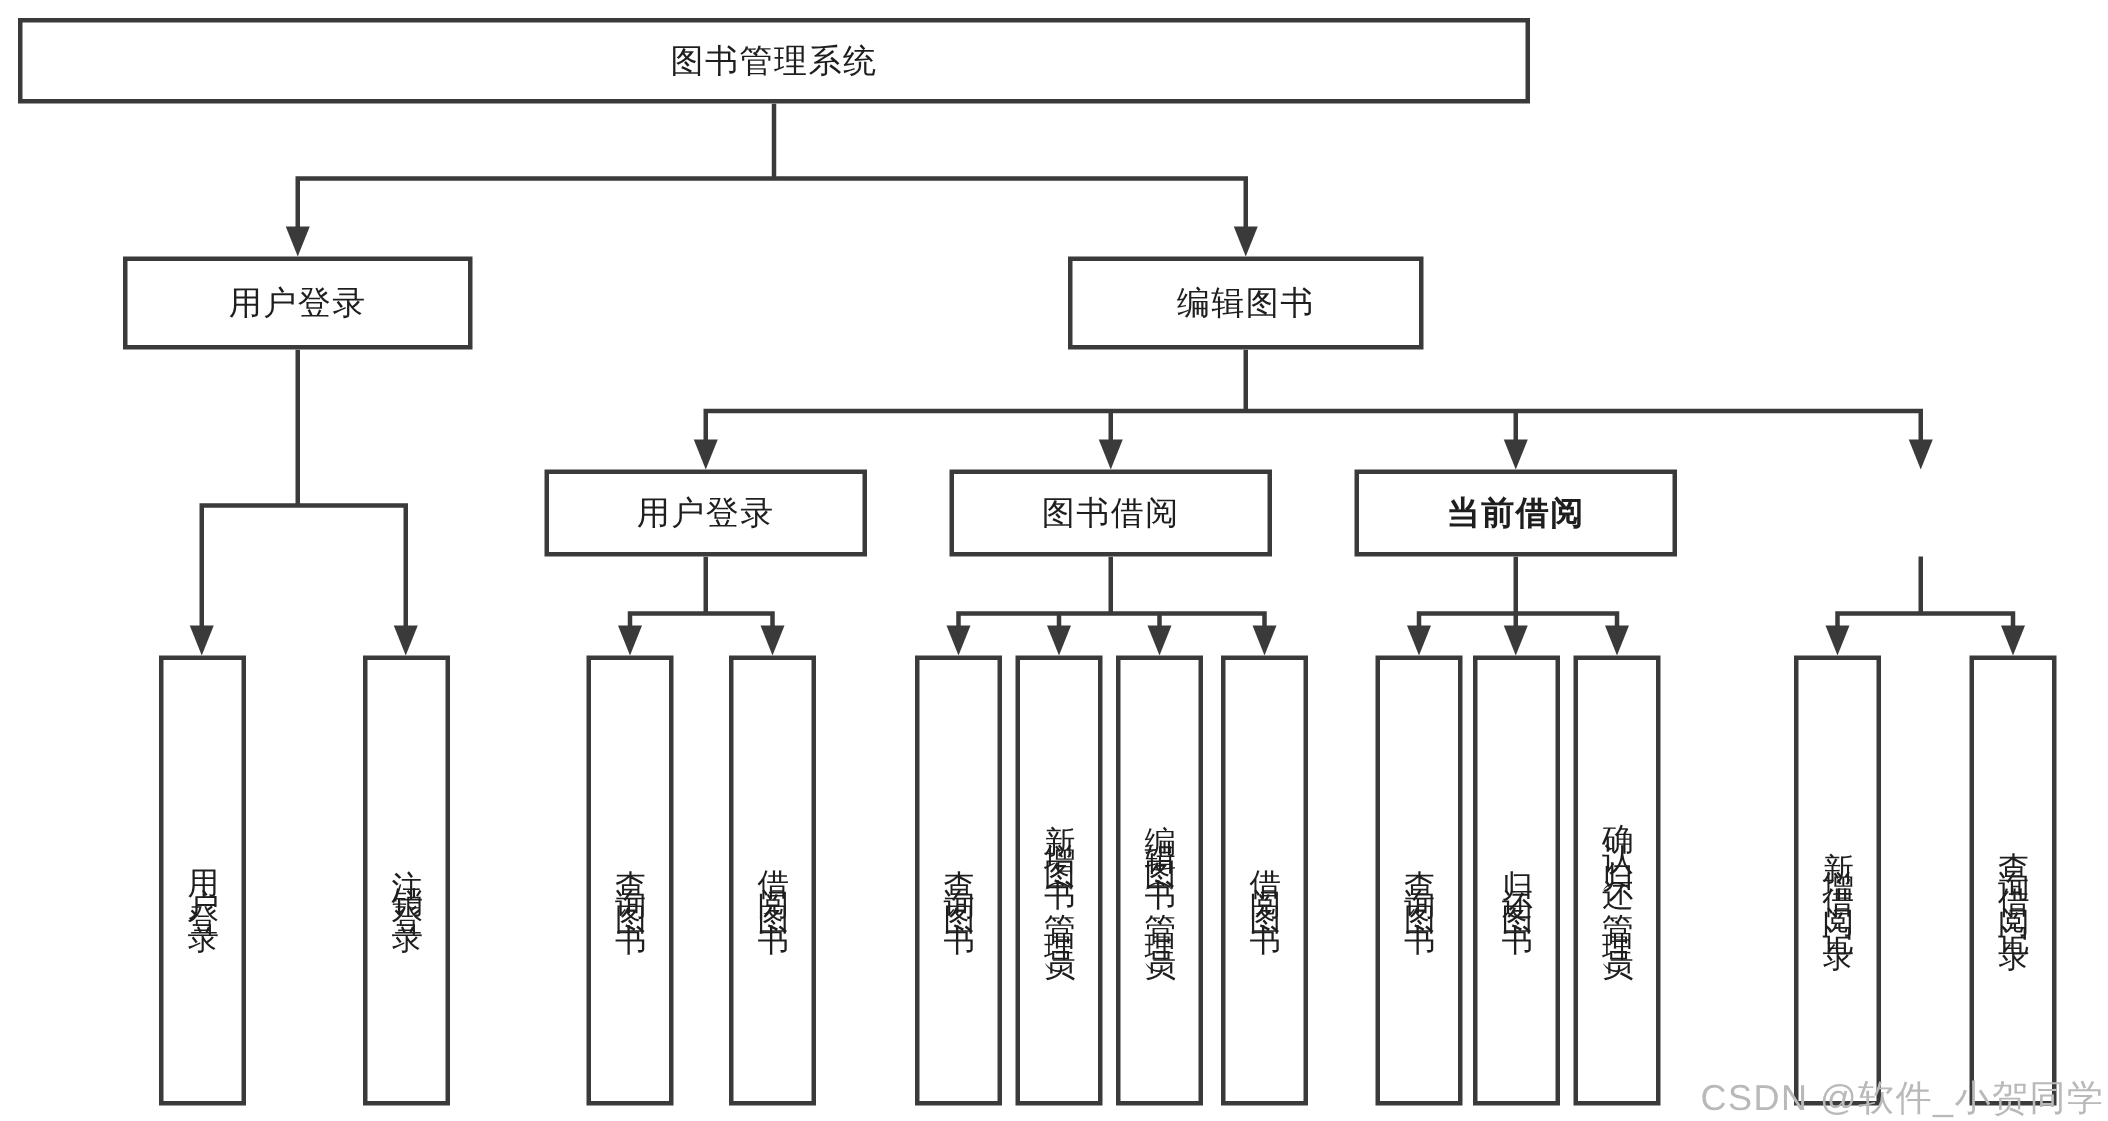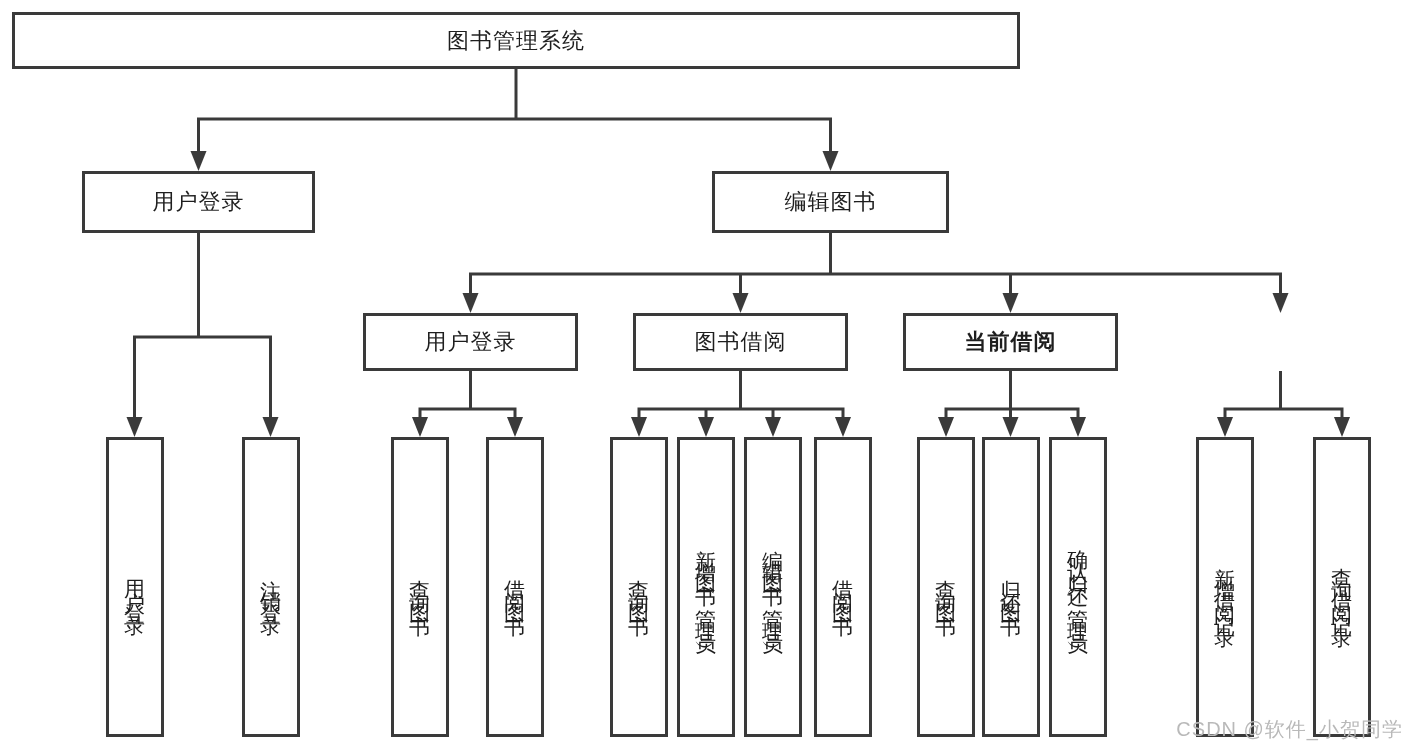--- a/index.html
+++ b/index.html
@@ -68,21 +68,21 @@
   .leaf10 { left: 982px;  }
   .leaf11 { left: 1049px; }
   .leaf12 { left: 1196px; }
   .leaf13 { left: 1313px; }
 
   .watermark {
     position: absolute;
     right: 2px;
     top: 716px;
     z-index: 3;
-    font-size: 20px;
+    font-size: 24px;
     color: #b9b9b9;
     letter-spacing: 1px;
     white-space: nowrap;
   }
 </style>
 </head>
 <body>
 
 <div class="canvas">
 

